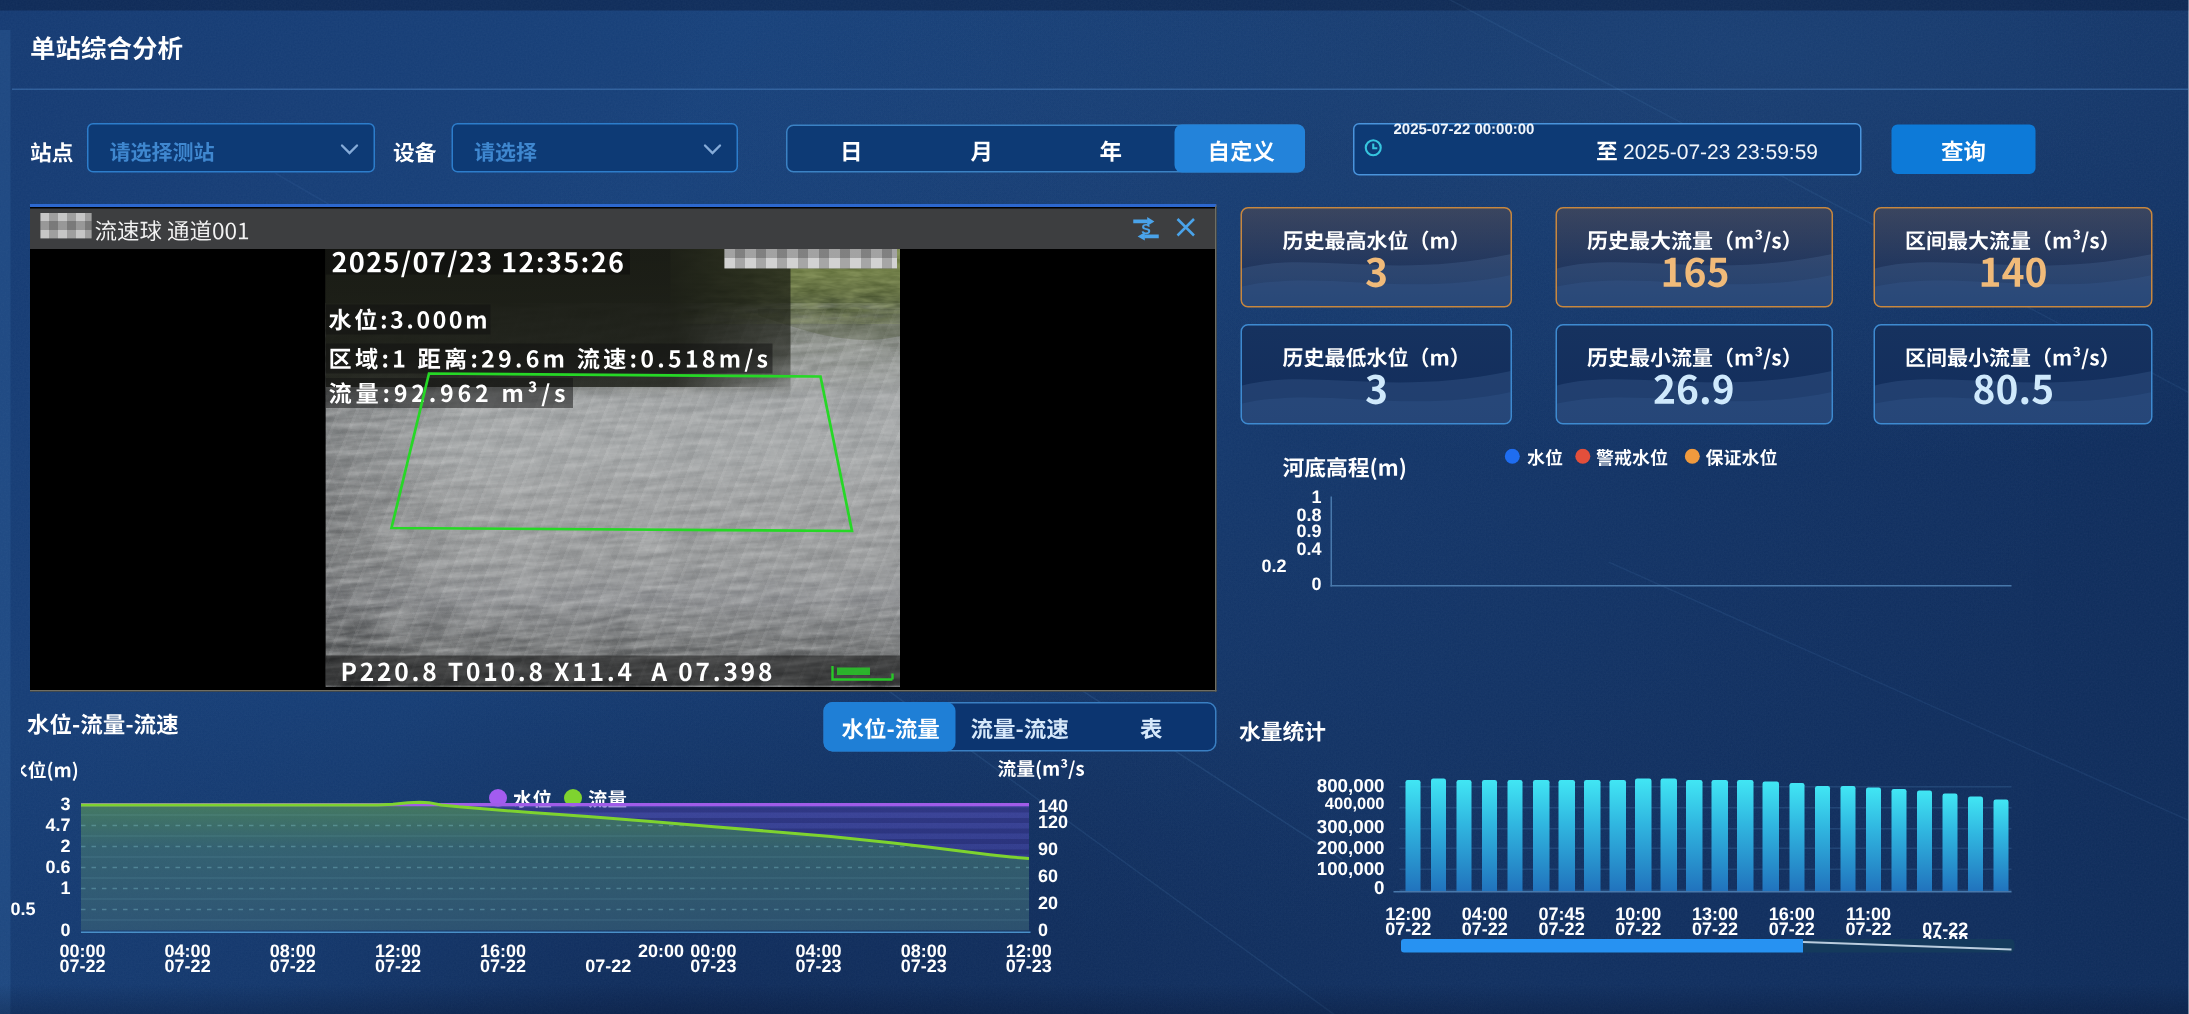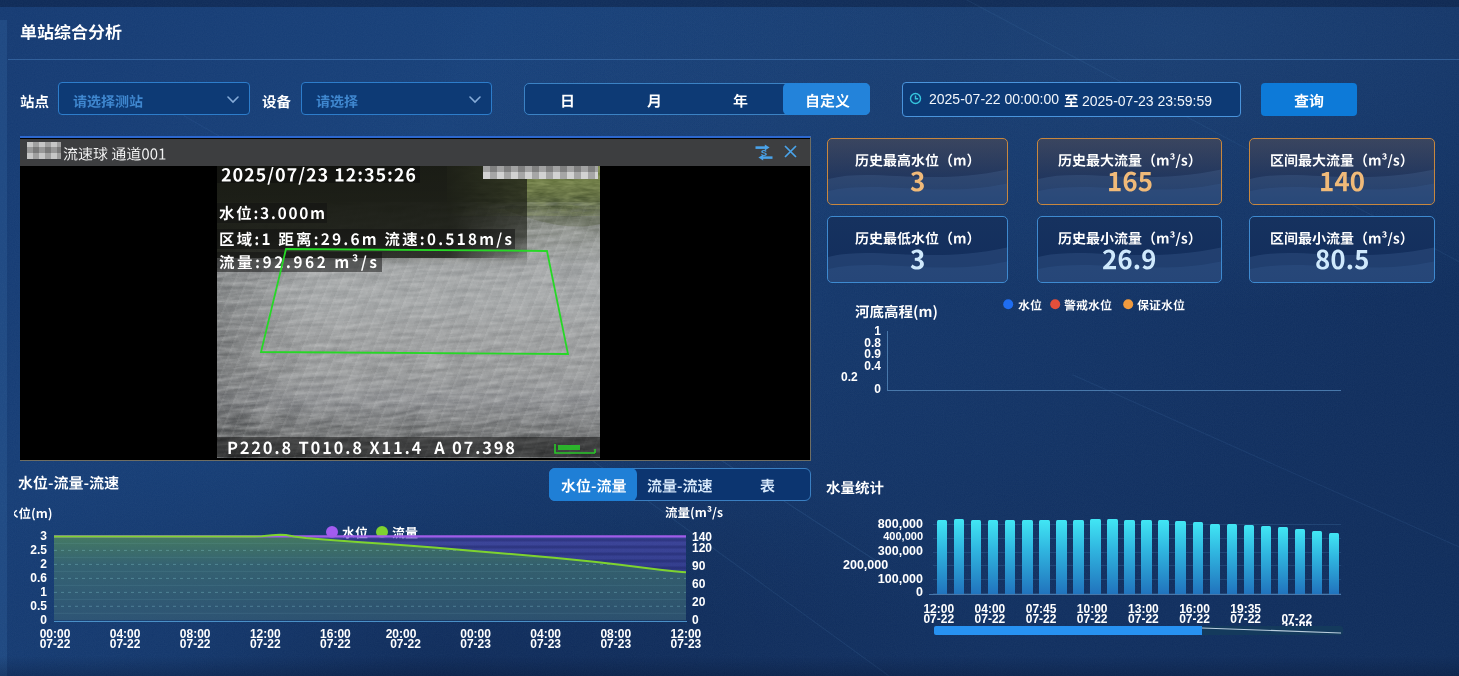--- a/index.html
+++ b/index.html
@@ -65,21 +65,21 @@
     <path d="M0.6 -3.6V-1.9H7.4V1.3H9.3V-1.9H14.4V-3.6H9.3V-5.9H13.2V-7.5H9.3V-9.4H13.6V-11.1H5.1C5.2 -11.5 5.4 -11.9 5.6 -12.3L3.7 -12.8C3.1 -10.8 1.9 -8.9 0.6 -7.8C1 -7.5 1.8 -6.9 2.1 -6.6C2.8 -7.3 3.5 -8.3 4.2 -9.4H7.4V-7.5H3V-3.6ZM4.8 -3.6V-5.9H7.4V-3.6Z" fill="#fff" transform="translate(0,14.5)"></path>
   </svg>
 <svg style="position:absolute;left:804.5px;top:91.5px;overflow:visible" width="48" height="22">
     <path d="M4 -5.9H11.1V-4.3H4ZM4 -7.5V-9.1H11.1V-7.5ZM4 -2.7H11.1V-1.1H4ZM6.4 -12.8C6.3 -12.2 6.2 -11.4 6 -10.8H2.2V1.3H4V0.6H11.1V1.3H13V-10.8H7.9C8.1 -11.3 8.4 -11.9 8.6 -12.5Z M18 -5.7C17.8 -3.1 17 -1 15.4 0.2C15.8 0.4 16.6 1.1 16.8 1.4C17.7 0.6 18.4 -0.3 18.9 -1.5C20.2 0.7 22.3 1.1 25.1 1.1H28.9C29 0.6 29.2 -0.3 29.5 -0.7C28.5 -0.7 26 -0.7 25.2 -0.7C24.6 -0.7 24 -0.7 23.4 -0.8V-2.9H27.6V-4.6H23.4V-6.4H26.6V-8.1H18.3V-6.4H21.6V-1.3C20.7 -1.8 20 -2.5 19.5 -3.7C19.7 -4.3 19.8 -4.9 19.9 -5.5ZM21.1 -12.4C21.3 -12 21.5 -11.6 21.6 -11.2H16.1V-7.4H17.8V-9.4H27.1V-7.4H28.9V-11.2H23.7C23.5 -11.7 23.2 -12.4 22.9 -12.9Z M35.8 -12.2C36.3 -11.1 37 -9.5 37.3 -8.5L39 -9.2C38.6 -10.1 38 -11.6 37.3 -12.8ZM41.7 -11.6C40.8 -8.8 39.6 -6.3 37.6 -4.3C35.8 -6.1 34.5 -8.3 33.6 -10.7L31.9 -10.2C33 -7.4 34.3 -5 36.2 -3C34.6 -1.8 32.7 -0.9 30.4 -0.2C30.7 0.2 31.2 0.9 31.4 1.4C33.8 0.6 35.9 -0.5 37.5 -1.8C39.1 -0.4 41.1 0.6 43.4 1.3C43.7 0.8 44.2 0 44.6 -0.3C42.4 -0.9 40.5 -1.9 39 -3.1C41.1 -5.3 42.5 -8 43.5 -11.1Z" fill="#fff" transform="translate(0,14.5)"></path>
   </svg>
 <div class="abs" style="left:902px;top:82px;width:339px;height:35px;background:#0d3a75;border:1px solid #4a94dc;border-radius:4px"></div>
 <svg class="abs" style="left:909px;top:92px" width="14" height="14">
 <circle cx="6.5" cy="6.5" r="5.0" stroke="#36c5de" stroke-width="1.4" fill="none"></circle>
 <path d="M6.5 3.6 V6.8 H9.2" stroke="#36c5de" stroke-width="1.4" fill="none"></path>
   </svg>
-<div class="lat" style="left:929px;top:91px;font-size:14px;font-weight:400;color:#f2f6fb">2025-07-22 00:00:00</div>
+<div class="lat" style="left:929px;top:81px;font-size:10px;font-weight:700;color:#f2f6fb">2025-07-22 00:00:00</div>
 <svg style="position:absolute;left:1063.5px;top:91.7px;overflow:visible" width="17" height="21">
     <path d="M2.2 -5.9C2.9 -6.1 3.8 -6.1 11.3 -6.4C11.6 -6.1 11.9 -5.7 12.1 -5.5L13.6 -6.5C12.8 -7.5 11.1 -9 9.8 -10L8.4 -9C8.9 -8.7 9.3 -8.3 9.8 -7.9L4.5 -7.7C5.2 -8.4 5.9 -9.2 6.5 -10H13.4V-11.6H1V-10H4.3C3.6 -9.1 2.9 -8.4 2.6 -8.2C2.2 -7.8 1.9 -7.6 1.6 -7.5C1.8 -7.1 2.1 -6.2 2.2 -5.9ZM6.3 -5.8V-4.4H2V-2.8H6.3V-0.8H0.7V0.8H13.9V-0.8H8.1V-2.8H12.5V-4.4H8.1V-5.8Z" fill="#fff" transform="translate(0,14.1)"></path>
   </svg>
 <div class="lat" style="left:1082px;top:92.5px;font-size:14px;font-weight:400;color:#f2f6fb">2025-07-23 23:59:59</div>
 <div class="abs" style="left:1261px;top:83px;width:96px;height:33px;background:#0d7ad8;border-radius:4px"></div>
 <svg style="position:absolute;left:1294.0px;top:91.5px;overflow:visible" width="33" height="22">
     <path d="M4.9 -3.3H9.9V-2.5H4.9ZM4.9 -5.2H9.9V-4.4H4.9ZM0.9 -0.7V0.9H14.1V-0.7ZM6.6 -12.8V-11.1H0.8V-9.5H4.8C3.7 -8.4 2 -7.4 0.4 -6.8C0.7 -6.5 1.3 -5.8 1.5 -5.4C2 -5.6 2.6 -5.9 3.1 -6.1V-1.3H11.8V-6.3C12.3 -6 12.9 -5.7 13.4 -5.5C13.7 -6 14.2 -6.6 14.6 -7C12.9 -7.5 11.2 -8.4 10 -9.5H14.2V-11.1H8.3V-12.8ZM3.4 -6.4C4.6 -7.1 5.7 -8 6.6 -9.1V-6.8H8.3V-9.1C9.2 -8 10.4 -7.1 11.6 -6.4Z M16.2 -11.5C17 -10.7 17.9 -9.6 18.4 -8.9L19.7 -10.1C19.2 -10.8 18.2 -11.8 17.5 -12.5ZM15.5 -8.1V-6.4H17.3V-1.9C17.3 -1.2 16.9 -0.7 16.5 -0.4C16.8 -0.1 17.3 0.7 17.4 1.1C17.7 0.7 18.2 0.3 20.9 -1.8C20.7 -2.2 20.4 -2.9 20.3 -3.4L19.1 -2.4V-8.1ZM22.3 -12.8C21.7 -10.9 20.6 -9.1 19.4 -8C19.8 -7.7 20.6 -7.1 20.9 -6.8L21.1 -7V-0.9H22.7V-1.7H26.2V-7.9H21.8C22.1 -8.2 22.3 -8.6 22.6 -9H27.4C27.3 -3.4 27.1 -1.2 26.7 -0.7C26.5 -0.5 26.4 -0.4 26.1 -0.4C25.7 -0.4 25 -0.4 24.1 -0.5C24.4 -0 24.7 0.8 24.7 1.2C25.5 1.3 26.4 1.3 26.9 1.2C27.5 1.1 27.9 0.9 28.3 0.3C28.8 -0.4 29 -2.9 29.2 -9.8C29.2 -10 29.2 -10.6 29.2 -10.6H23.4C23.7 -11.1 23.9 -11.7 24.1 -12.3ZM24.6 -4.1V-3.1H22.7V-4.1ZM24.6 -5.5H22.7V-6.5H24.6Z" fill="#fff" transform="translate(0,14.5)"></path>
   </svg>
 <div class="abs" style="left:20px;top:136px;width:791px;height:325px;background:#000;border-top:2.5px solid #2d68cf;border-right:1px solid #6f6e63;border-bottom:1px solid #6f6e63"></div>
 <div class="abs" style="left:20px;top:138.5px;width:790px;height:27.5px;background:#3d3e40"></div>
@@ -332,62 +332,62 @@
       <path d="M0,38 H632" stroke="rgba(20,28,85,0.30)" stroke-width="3.2"></path>
       <path d="M0,45 H632" stroke="rgba(20,28,85,0.30)" stroke-width="3.2"></path>
       <path d="M0,52 H632" stroke="rgba(20,28,85,0.30)" stroke-width="3.2"></path>
       <path d="M0,59 H632" stroke="rgba(20,28,85,0.30)" stroke-width="3.2"></path>
     </g>
 <path d="M0,6.4 H632" stroke="#a05ce8" stroke-width="2.2" fill="none"></path>
 <path d="M0,6.6 L198,6.6 L208,6.2 L218,5.2 L226,4.8 L232,5.1 L240,6.6 L252,7.9 L270,9.4 L300,11.7 L340,14.5 L380,17.6 L420,21 L460,24.3 L500,27.7 L540,31.8 L566,34.8 L586,37.3 L606,39.8 L620,41.3 L628,42 L632,42.3" stroke="#7ed32f" stroke-width="2" fill="none"></path>
 </svg>
 <div class="abs" style="left:54px;top:620.6px;width:633px;height:1px;background:#4a90c8"></div>
 <div class="lat" style="left:7px;top:528.9px;width:40px;text-align:right;font-size:12px">3</div>
-<div class="lat" style="left:7px;top:542.9px;width:40px;text-align:right;font-size:12px">2.5</div>
+<div class="lat" style="left:7px;top:542.9px;width:40px;text-align:right;font-size:12px">4.7</div>
 <div class="lat" style="left:7px;top:556.9px;width:40px;text-align:right;font-size:12px">2</div>
 <div class="lat" style="left:7px;top:570.9px;width:40px;text-align:right;font-size:12px">0.6</div>
 <div class="lat" style="left:7px;top:584.9px;width:40px;text-align:right;font-size:12px">1</div>
-<div class="lat" style="left:7px;top:598.8px;width:40px;text-align:right;font-size:12px">0.5</div>
+<div class="lat" style="left:7px;top:598.8px;width:40px;font-size:12px">0.5</div>
 <div class="lat" style="left:7px;top:612.8px;width:40px;text-align:right;font-size:12px">0</div>
 <div class="lat" style="left:692px;top:529.5px;font-size:12px">140</div>
 <div class="lat" style="left:692px;top:541.4px;font-size:12px">120</div>
 <div class="lat" style="left:692px;top:559.2px;font-size:12px">90</div>
 <div class="lat" style="left:692px;top:577.1px;font-size:12px">60</div>
 <div class="lat" style="left:692px;top:594.9px;font-size:12px">20</div>
 <div class="lat" style="left:692px;top:612.8px;font-size:12px">0</div>
 <div class="lat" style="left:25.0px;top:626.5px;width:60px;text-align:center;font-size:12px">00:00</div>
 <div class="lat" style="left:25.0px;top:637px;width:60px;text-align:center;font-size:12px">07-22</div>
 <div class="lat" style="left:95.1px;top:626.5px;width:60px;text-align:center;font-size:12px">04:00</div>
 <div class="lat" style="left:95.1px;top:637px;width:60px;text-align:center;font-size:12px">07-22</div>
 <div class="lat" style="left:165.2px;top:626.5px;width:60px;text-align:center;font-size:12px">08:00</div>
 <div class="lat" style="left:165.2px;top:637px;width:60px;text-align:center;font-size:12px">07-22</div>
 <div class="lat" style="left:235.3px;top:626.5px;width:60px;text-align:center;font-size:12px">12:00</div>
 <div class="lat" style="left:235.3px;top:637px;width:60px;text-align:center;font-size:12px">07-22</div>
 <div class="lat" style="left:305.4px;top:626.5px;width:60px;text-align:center;font-size:12px">16:00</div>
 <div class="lat" style="left:305.4px;top:637px;width:60px;text-align:center;font-size:12px">07-22</div>
-<div class="lat" style="left:371px;top:626.5px;width:60px;text-align:center;font-size:12px">20:00</div>
+<div class="lat" style="left:396px;top:626.5px;width:60px;text-align:right;font-size:12px">20:00</div>
 <div class="lat" style="left:375.5px;top:637px;width:60px;text-align:center;font-size:12px">07-22</div>
 <div class="lat" style="left:445.6px;top:626.5px;width:60px;text-align:center;font-size:12px">00:00</div>
 <div class="lat" style="left:445.6px;top:637px;width:60px;text-align:center;font-size:12px">07-23</div>
 <div class="lat" style="left:515.7px;top:626.5px;width:60px;text-align:center;font-size:12px">04:00</div>
 <div class="lat" style="left:515.7px;top:637px;width:60px;text-align:center;font-size:12px">07-23</div>
 <div class="lat" style="left:585.8px;top:626.5px;width:60px;text-align:center;font-size:12px">08:00</div>
 <div class="lat" style="left:585.8px;top:637px;width:60px;text-align:center;font-size:12px">07-23</div>
 <div class="lat" style="left:655.9px;top:626.5px;width:60px;text-align:center;font-size:12px">12:00</div>
 <div class="lat" style="left:655.9px;top:637px;width:60px;text-align:center;font-size:12px">07-23</div>
 <svg style="position:absolute;left:826.0px;top:479.0px;overflow:visible" width="61" height="21">
     <path d="M0.8 -8.8V-7H3.9C3.2 -4.5 2 -2.5 0.3 -1.3C0.7 -1.1 1.4 -0.4 1.7 0C3.8 -1.5 5.3 -4.5 6 -8.4L4.8 -8.8L4.5 -8.8ZM11.6 -9.8C10.9 -8.9 9.9 -7.8 9 -6.9C8.7 -7.5 8.5 -8.1 8.2 -8.8V-12.3H6.4V-0.9C6.4 -0.7 6.3 -0.6 6 -0.6C5.8 -0.6 5 -0.6 4.2 -0.6C4.5 -0.1 4.8 0.8 4.8 1.3C6 1.3 6.9 1.2 7.5 0.9C8 0.6 8.2 0.1 8.2 -0.9V-5.1C9.4 -2.9 10.9 -1.1 13 -0.1C13.3 -0.6 13.8 -1.3 14.3 -1.7C12.4 -2.5 10.9 -3.8 9.8 -5.5C10.9 -6.4 12.2 -7.6 13.2 -8.6Z M18.7 -9.7H24.7V-9.2H18.7ZM18.7 -11H24.7V-10.5H18.7ZM17 -11.9V-8.3H26.5V-11.9ZM15.2 -7.8V-6.6H28.4V-7.8ZM18.4 -3.9H20.9V-3.4H18.4ZM22.6 -3.9H25.1V-3.4H22.6ZM18.4 -5.2H20.9V-4.7H18.4ZM22.6 -5.2H25.1V-4.7H22.6ZM15.1 -0.3V0.9H28.4V-0.3H22.6V-0.9H27.1V-2H22.6V-2.4H26.8V-6.2H16.7V-2.4H20.9V-2H16.4V-0.9H20.9V-0.3Z M38.9 -5V-0.9C38.9 0.6 39.2 1.1 40.5 1.1C40.7 1.1 41.2 1.1 41.5 1.1C42.6 1.1 43 0.4 43.1 -1.9C42.7 -2 42 -2.3 41.6 -2.6C41.6 -0.7 41.5 -0.4 41.3 -0.4C41.2 -0.4 40.9 -0.4 40.8 -0.4C40.6 -0.4 40.6 -0.4 40.6 -0.9V-5ZM36.1 -5C36 -2.5 35.9 -1 33.6 -0.1C34 0.3 34.5 0.9 34.7 1.4C37.4 0.2 37.7 -1.9 37.8 -5ZM29.5 -1 29.9 0.7C31.3 0.2 33.1 -0.5 34.7 -1.2L34.4 -2.7C32.6 -2 30.7 -1.3 29.5 -1ZM37.4 -12C37.6 -11.5 37.8 -10.9 38 -10.4H34.8V-8.9H37C36.4 -8.1 35.7 -7.2 35.5 -6.9C35.1 -6.6 34.7 -6.5 34.4 -6.4C34.6 -6.1 34.8 -5.2 34.9 -4.8C35.4 -5 36.1 -5.1 41.1 -5.6C41.3 -5.2 41.4 -4.9 41.6 -4.6L43 -5.3C42.6 -6.2 41.7 -7.6 40.9 -8.6L39.6 -7.9C39.8 -7.6 40.1 -7.3 40.3 -6.9L37.4 -6.7C37.9 -7.4 38.6 -8.1 39.1 -8.9H42.9V-10.4H38.9L39.8 -10.7C39.6 -11.1 39.3 -11.8 39.1 -12.4ZM29.9 -6C30.1 -6.1 30.4 -6.2 31.6 -6.3C31.1 -5.7 30.8 -5.2 30.6 -5C30.1 -4.5 29.8 -4.1 29.4 -4.1C29.6 -3.6 29.9 -2.8 30 -2.5C30.3 -2.7 31 -2.9 34.4 -3.7C34.4 -4.1 34.4 -4.7 34.4 -5.2L32.4 -4.8C33.3 -5.9 34.2 -7.2 34.9 -8.5L33.4 -9.4C33.1 -8.9 32.9 -8.4 32.6 -7.9L31.5 -7.8C32.3 -9 33.1 -10.4 33.6 -11.6L31.9 -12.5C31.4 -10.8 30.4 -9 30.1 -8.6C29.8 -8.1 29.6 -7.8 29.3 -7.7C29.5 -7.2 29.8 -6.4 29.9 -6Z M45.2 -11C46 -10.4 47.1 -9.4 47.6 -8.8L48.7 -10C48.2 -10.6 47.1 -11.6 46.3 -12.2ZM44.1 -7.8V-6.1H46.2V-1.7C46.2 -1.1 45.7 -0.6 45.4 -0.4C45.7 -0 46.1 0.8 46.2 1.2C46.5 0.9 47 0.5 50 -1.7C49.8 -2 49.5 -2.8 49.4 -3.3L47.9 -2.2V-7.8ZM52.3 -12.3V-7.7H48.8V-5.9H52.3V1.3H54.2V-5.9H57.5V-7.7H54.2V-12.3Z" fill="#fff" transform="translate(0,14.1)"></path>
   </svg>
 <div class="lat" style="left:843px;top:516.7px;width:80px;text-align:right;font-size:12.5px">800,000</div>
 <div class="gridl" style="left:933px;top:524.2px;width:408px"></div>
 <div class="lat" style="left:843px;top:530.4px;width:80px;text-align:right;font-size:11px">400,000</div>
 <div class="gridl" style="left:933px;top:537.9px;width:408px"></div>
 <div class="lat" style="left:843px;top:544.1px;width:80px;text-align:right;font-size:12.5px">300,000</div>
 <div class="gridl" style="left:933px;top:551.6px;width:408px"></div>
-<div class="lat" style="left:843px;top:557.8px;width:80px;font-size:12.5px">200,000</div>
+<div class="lat" style="left:843px;top:557.8px;width:80px;text-align:right;font-size:12.5px">200,000</div>
 <div class="gridl" style="left:933px;top:565.3px;width:408px"></div>
 <div class="lat" style="left:843px;top:571.5px;width:80px;text-align:right;font-size:12.5px">100,000</div>
 <div class="gridl" style="left:933px;top:579.0px;width:408px"></div>
 <div class="lat" style="left:843px;top:585.2px;width:80px;text-align:right;font-size:12.5px">0</div>
 <div class="gridl" style="left:933px;top:592.7px;width:408px"></div>
 <div class="abs" style="left:929px;top:594px;width:412px;height:1px;background:#4878ab"></div>
 <div class="abs" style="left:936.7px;top:519.5px;width:10.5px;height:74.5px;background:linear-gradient(180deg,#41e6f4 0%,#30b6e0 40%,#2173bd 100%);border-radius:1.5px 1.5px 0 0"></div>
 <div class="abs" style="left:953.8px;top:519px;width:10.5px;height:75.0px;background:linear-gradient(180deg,#41e6f4 0%,#30b6e0 40%,#2173bd 100%);border-radius:1.5px 1.5px 0 0"></div>
 <div class="abs" style="left:970.8px;top:519.5px;width:10.5px;height:74.5px;background:linear-gradient(180deg,#41e6f4 0%,#30b6e0 40%,#2173bd 100%);border-radius:1.5px 1.5px 0 0"></div>
 <div class="abs" style="left:987.9px;top:519.5px;width:10.5px;height:74.5px;background:linear-gradient(180deg,#41e6f4 0%,#30b6e0 40%,#2173bd 100%);border-radius:1.5px 1.5px 0 0"></div>
@@ -416,20 +416,20 @@
 <div class="lat" style="left:959.9px;top:601.5px;width:60px;text-align:center;font-size:12px">04:00</div>
 <div class="lat" style="left:959.9px;top:612px;width:60px;text-align:center;font-size:12px">07-22</div>
 <div class="lat" style="left:1011.1px;top:601.5px;width:60px;text-align:center;font-size:12px">07:45</div>
 <div class="lat" style="left:1011.1px;top:612px;width:60px;text-align:center;font-size:12px">07-22</div>
 <div class="lat" style="left:1062.2px;top:601.5px;width:60px;text-align:center;font-size:12px">10:00</div>
 <div class="lat" style="left:1062.2px;top:612px;width:60px;text-align:center;font-size:12px">07-22</div>
 <div class="lat" style="left:1113.4px;top:601.5px;width:60px;text-align:center;font-size:12px">13:00</div>
 <div class="lat" style="left:1113.4px;top:612px;width:60px;text-align:center;font-size:12px">07-22</div>
 <div class="lat" style="left:1164.5px;top:601.5px;width:60px;text-align:center;font-size:12px">16:00</div>
 <div class="lat" style="left:1164.5px;top:612px;width:60px;text-align:center;font-size:12px">07-22</div>
-<div class="lat" style="left:1215.7px;top:601.5px;width:60px;text-align:center;font-size:12px">19:35</div>
+<div class="lat" style="left:1215.7px;top:601.5px;width:60px;text-align:center;font-size:12px">11:00</div>
 <div class="lat" style="left:1215.7px;top:612px;width:60px;text-align:center;font-size:12px">07-22</div>
 <div class="lat" style="left:1266.8px;top:620px;width:60px;text-align:center;font-size:12px">22:00</div>
 <div class="lat" style="left:1266.8px;top:612px;width:60px;text-align:center;font-size:12px">07-22</div>
 <div class="abs" style="left:933.5px;top:625.5px;width:409.5px;height:9px;border-radius:3px;background:#143a5c"></div>
 <div class="abs" style="left:933.5px;top:625.5px;width:268px;height:9px;border-radius:2px 0 0 2px;background:#2792f2"></div>
 <svg class="abs" style="left:933.5px;top:625.5px" width="409" height="9">
     <path d="M268,2 L407,7" stroke="rgba(215,232,244,0.85)" stroke-width="1.2" fill="none"></path>
   </svg>
 </body></html>

